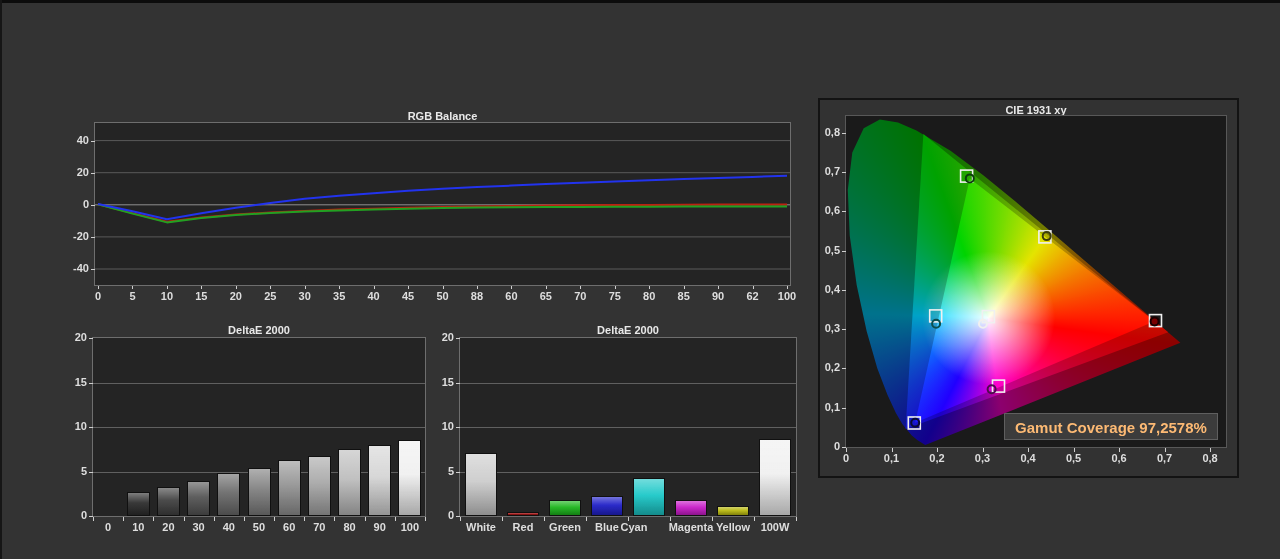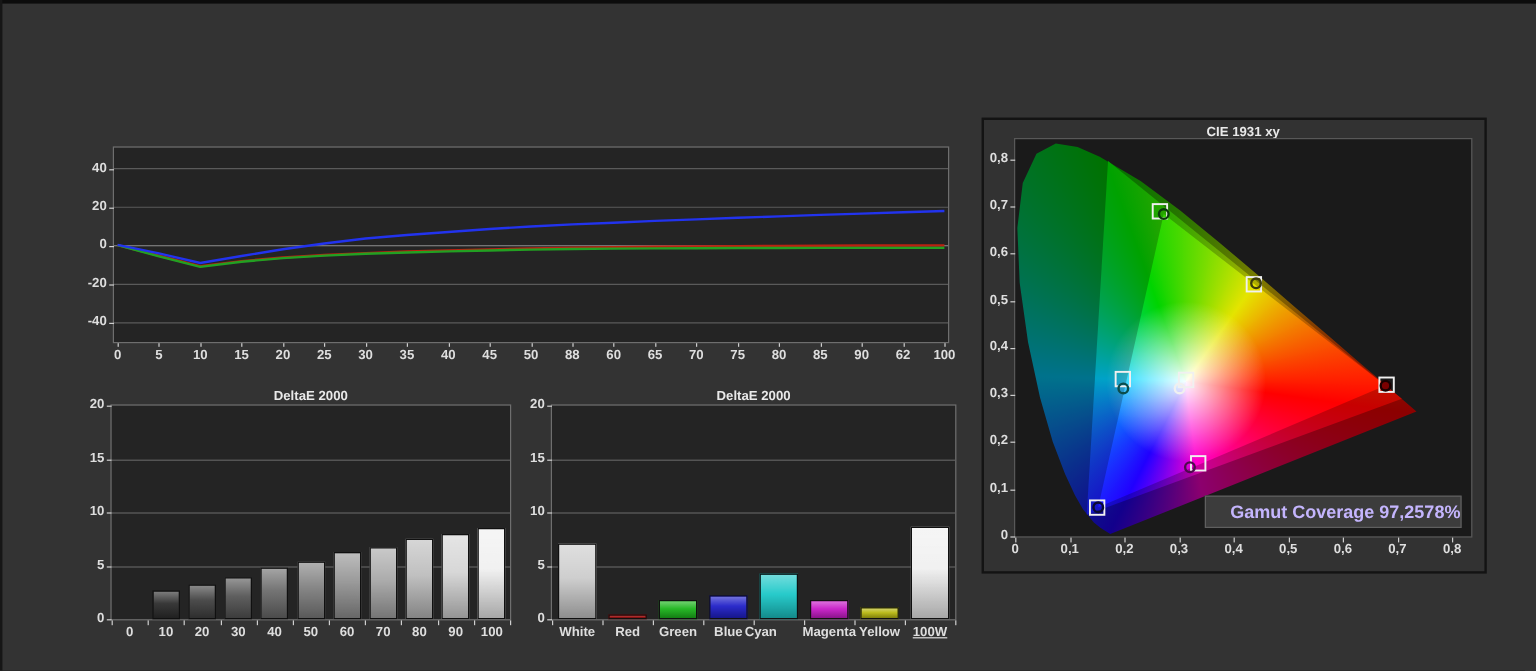--- a/index.html
+++ b/index.html
@@ -22,35 +22,36 @@
            outline:1px solid #585858;overflow:hidden;}
   .cie-layer{position:absolute;left:0;top:0;width:100%;height:100%;}
   .tick{position:absolute;background:#cfcfcf;}
   .xlab,.ylab{position:absolute;font-size:11px;font-weight:600;color:#dedede;}
   .xlab{text-align:center;}
   .ylab{text-align:right;}
   .bar{position:absolute;bottom:0;box-sizing:border-box;border:1px solid #101010;
        background:linear-gradient(to bottom,rgba(255,255,255,.38),rgba(255,255,255,.05) 45%,rgba(0,0,0,.30)),var(--c);}
   .gridline{position:absolute;left:0;width:100%;height:1px;background:#606060;}
   .coverage-box{position:absolute;left:1004px;top:413px;width:214px;height:27px;line-height:27px;
-                text-align:right;background:#3c3c3c;border:1px solid #5f5f5f;box-sizing:border-box;
-                font-size:15px;font-weight:700;color:#c4b5fd;}
+                text-align:center;background:#3c3c3c;border:1px solid #5f5f5f;box-sizing:border-box;
+                font-size:15px;font-weight:700;color:#fdba74;}
   .peak{position:absolute;left:898px;top:510px;font-size:19px;font-weight:600;color:#f0f0f0;}
   svg{display:block;}
 </style>
 </head>
 <body>
 
 <div id="app">
   <div class="topstrip"></div>
   <div class="leftstrip"></div>
 
   <div class="goal">
   </div>
 
+  <div class="chart-title rgb-title">RGB Balance</div>
   <div class="chart-title de1-title">DeltaE 2000</div>
   <div class="chart-title de2-title">DeltaE 2000</div>
 
   <div class="cie-panel"></div>
   <div class="chart-title cie-title">CIE 1931 xy</div>
   <div class="cieplot" id="cieplot">
       <div class="cie-layer" style="background: radial-gradient(95px at 37.5% 61%, rgba(255, 255, 255, 0.95), rgba(255, 255, 255, 0) 70%), conic-gradient(from -20deg at 37.5% 61%, rgb(0, 208, 0) 0deg, rgb(224, 224, 0) 55deg, rgb(255, 0, 0) 118deg, rgb(255, 0, 200) 192deg, rgb(32, 0, 255) 227deg, rgb(0, 208, 255) 292deg, rgb(0, 208, 0) 360deg); clip-path: polygon(20.85% 99.41%, 18.75% 97.9%, 17.25% 96.48%, 14.86% 93.14%, 13.13% 89.7%, 10.93% 84.26%, 8.23% 76.19%, 5.44% 65.01%, 2.81% 51.04%, 0.98% 36.13%, 0.47% 22.33%, 1.66% 11.01%, 4.66% 3.68%, 8.9% 1.09%, 13.68% 1.99%, 18.53% 4.4%, 27.5% 10.52%, 36.12% 17.88%, 44.68% 25.92%, 53.19% 34.2%, 61.38% 42.28%, 68.89% 49.68%, 75.09% 55.81%, 79.74% 60.38%, 82.81% 63.43%, 85.51% 66.09%, 87.99% 68.53%); filter: brightness(0.55);"></div>
       <div class="cie-layer" style="background: radial-gradient(95px at 37.5% 61%, rgba(255, 255, 255, 0.95), rgba(255, 255, 255, 0) 70%), conic-gradient(from -20deg at 37.5% 61%, rgb(0, 208, 0) 0deg, rgb(224, 224, 0) 55deg, rgb(255, 0, 0) 118deg, rgb(255, 0, 200) 192deg, rgb(32, 0, 255) 227deg, rgb(0, 208, 255) 292deg, rgb(0, 208, 0) 360deg); clip-path: polygon(84.79% 65.36%, 20.36% 5.46%, 15.69% 94.54%); filter: brightness(0.78);"></div>
       <div class="cie-layer" style="background: radial-gradient(95px at 37.5% 61%, rgba(255, 255, 255, 0.95), rgba(255, 255, 255, 0) 70%), conic-gradient(from -20deg at 37.5% 61%, rgb(0, 208, 0) 0deg, rgb(224, 224, 0) 55deg, rgb(255, 0, 0) 118deg, rgb(255, 0, 200) 192deg, rgb(32, 0, 255) 227deg, rgb(0, 208, 255) 292deg, rgb(0, 208, 0) 360deg); clip-path: polygon(81.2% 62.04%, 32.57% 18.86%, 18.2% 92.65%); filter: brightness(1.02);"></div>
       <svg width="380" height="331" style="position: absolute; left: 0px; top: 0px;">
@@ -207,21 +208,21 @@
     <div class="tick" style="left: 456px; top: 382.5px; width: 4px; height: 1px;"></div>
     <div class="ylab" style="left: 420px; top: 331px; width: 34px;">20</div>
     <div class="tick" style="left: 456px; top: 338px; width: 4px; height: 1px;"></div>
     <div class="xlab" style="left: 455px; top: 521px; width: 52px;">White</div>
     <div class="xlab" style="left: 497px; top: 521px; width: 52px;">Red</div>
     <div class="xlab" style="left: 539px; top: 521px; width: 52px;">Green</div>
     <div class="xlab" style="left: 581px; top: 521px; width: 52px;">Blue</div>
     <div class="xlab" style="left: 608px; top: 521px; width: 52px;">Cyan</div>
     <div class="xlab" style="left: 665px; top: 521px; width: 52px;">Magenta</div>
     <div class="xlab" style="left: 707px; top: 521px; width: 52px;">Yellow</div>
-    <div class="xlab" style="left: 749px; top: 521px; width: 52px; text-decoration: underline;">100W</div>
+    <div class="xlab" style="left: 749px; top: 521px; width: 52px;">100W</div>
     <div class="tick" style="left: 460px; top: 517px; width: 1px; height: 4px;"></div>
     <div class="tick" style="left: 502px; top: 517px; width: 1px; height: 4px;"></div>
     <div class="tick" style="left: 544px; top: 517px; width: 1px; height: 4px;"></div>
     <div class="tick" style="left: 586px; top: 517px; width: 1px; height: 4px;"></div>
     <div class="tick" style="left: 628px; top: 517px; width: 1px; height: 4px;"></div>
     <div class="tick" style="left: 670px; top: 517px; width: 1px; height: 4px;"></div>
     <div class="tick" style="left: 712px; top: 517px; width: 1px; height: 4px;"></div>
     <div class="tick" style="left: 754px; top: 517px; width: 1px; height: 4px;"></div>
     <div class="tick" style="left: 796px; top: 517px; width: 1px; height: 4px;"></div>
     <div class="xlab" style="left: 831px; top: 452px; width: 30px;">0</div>

